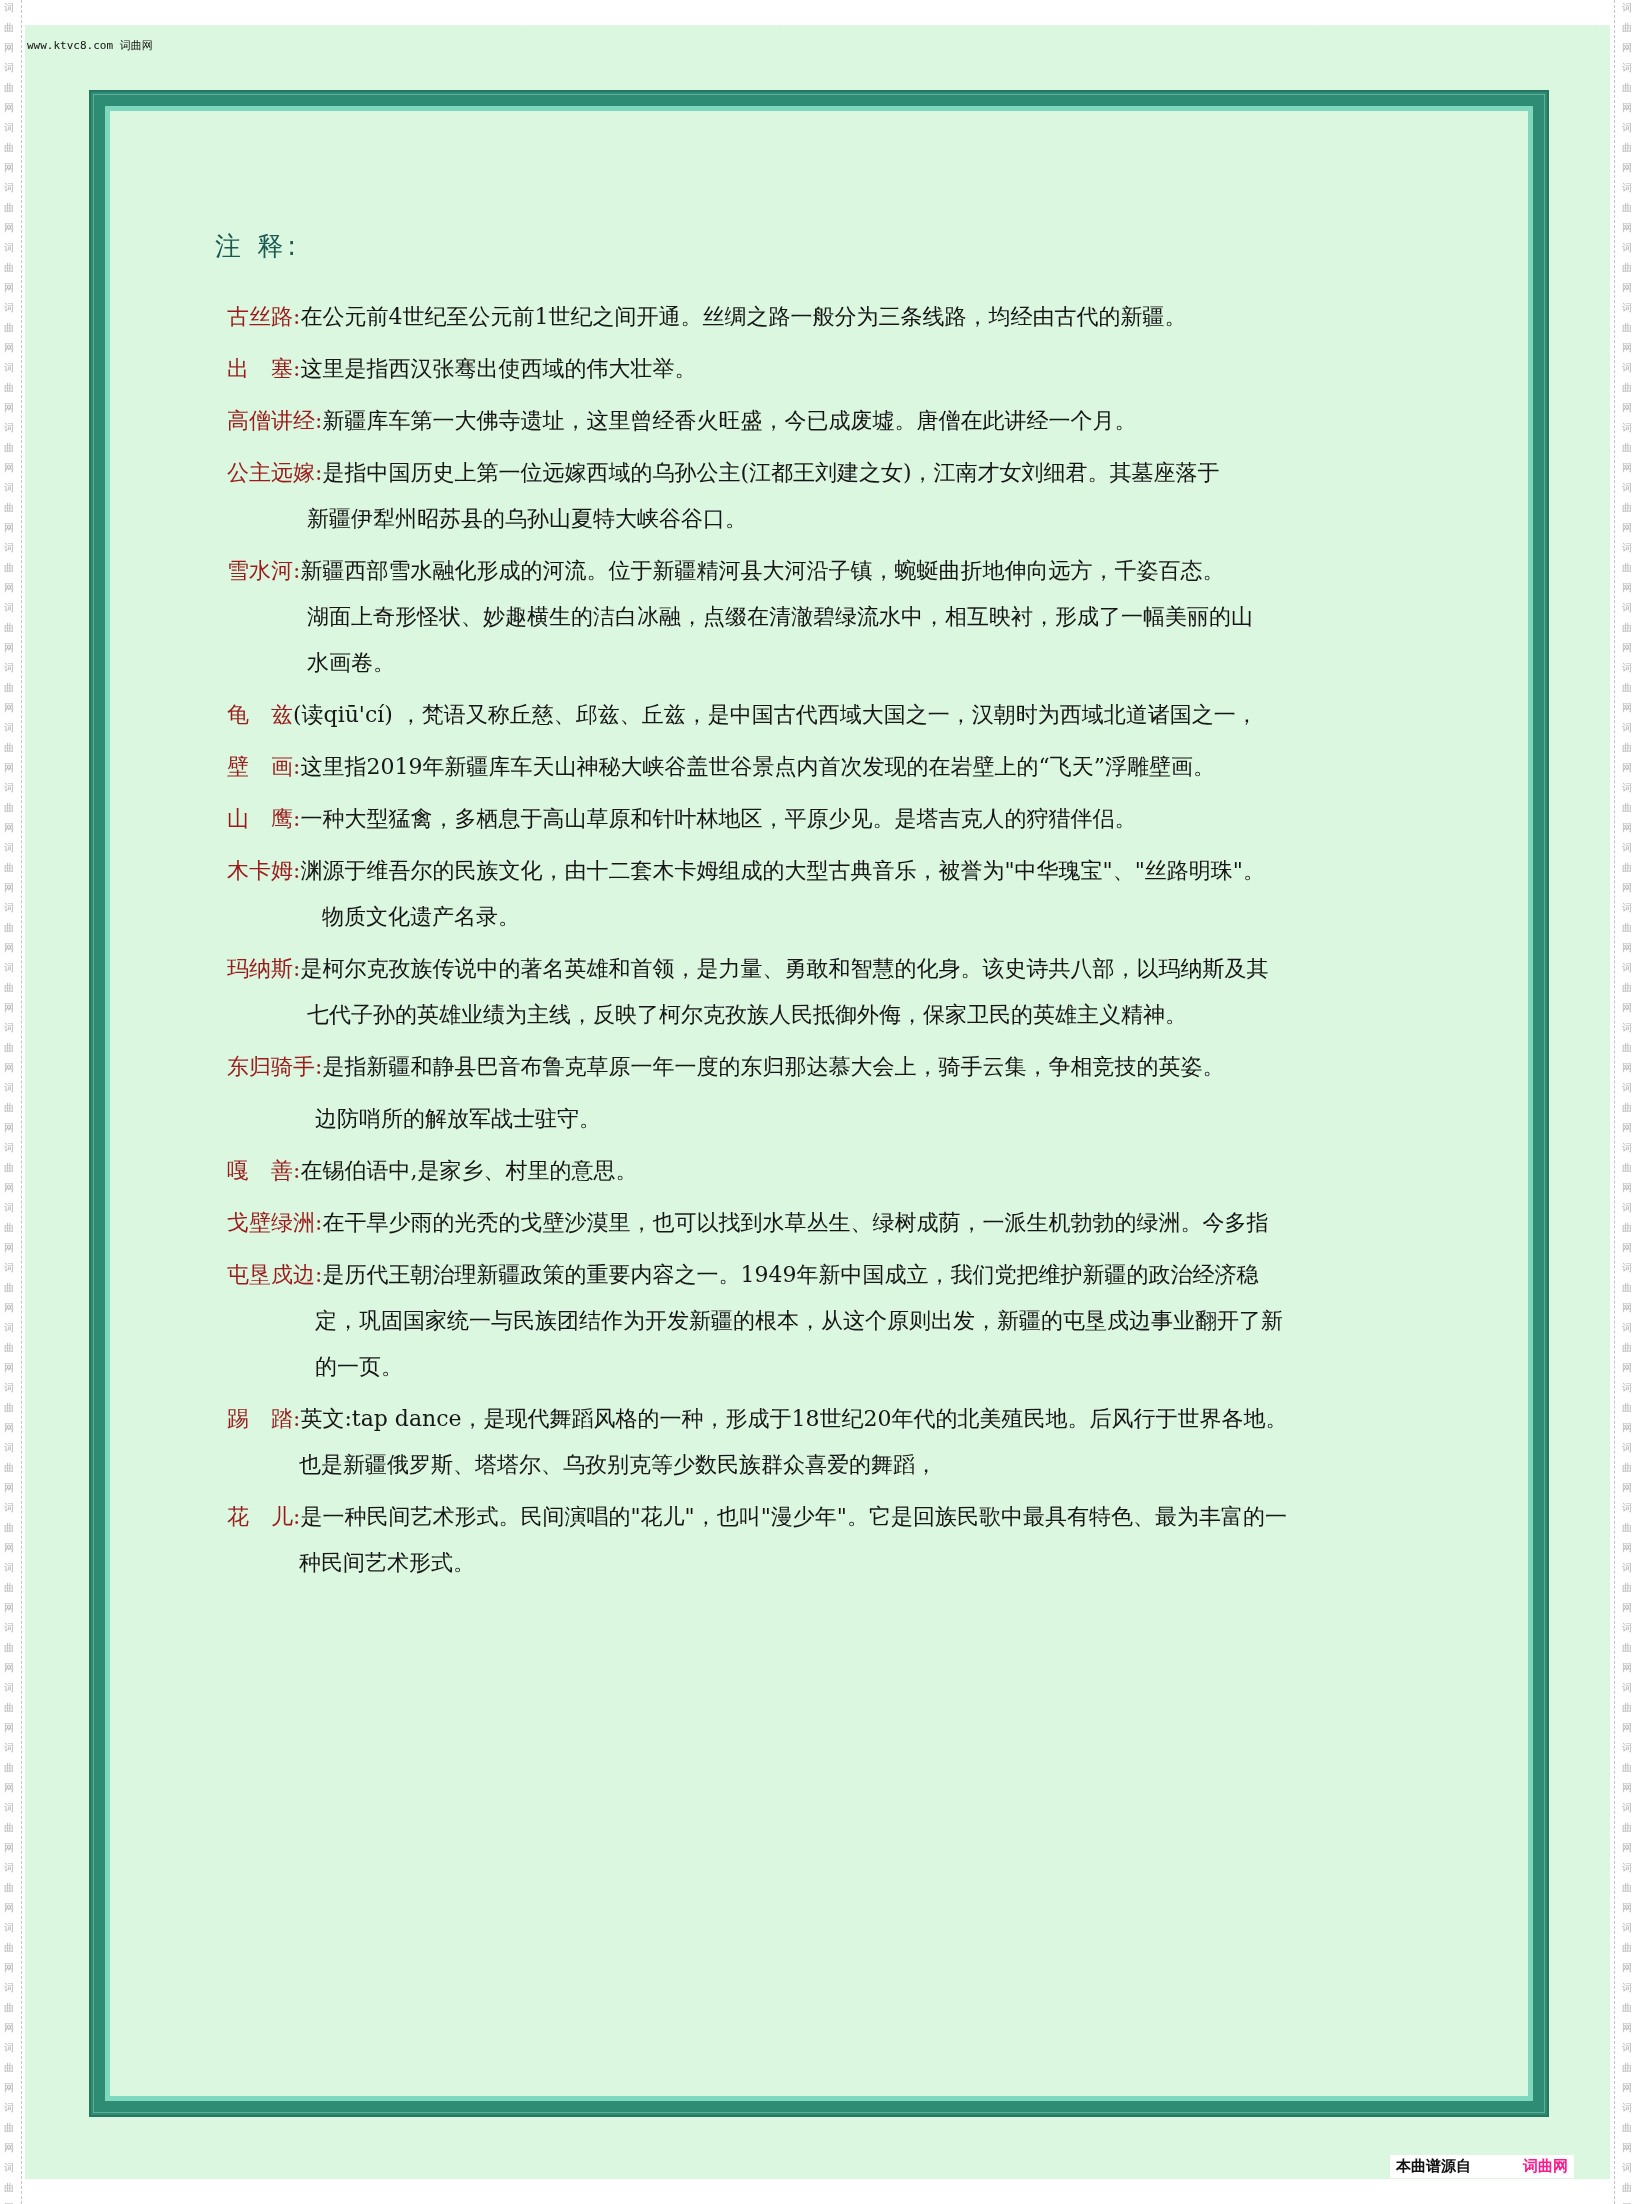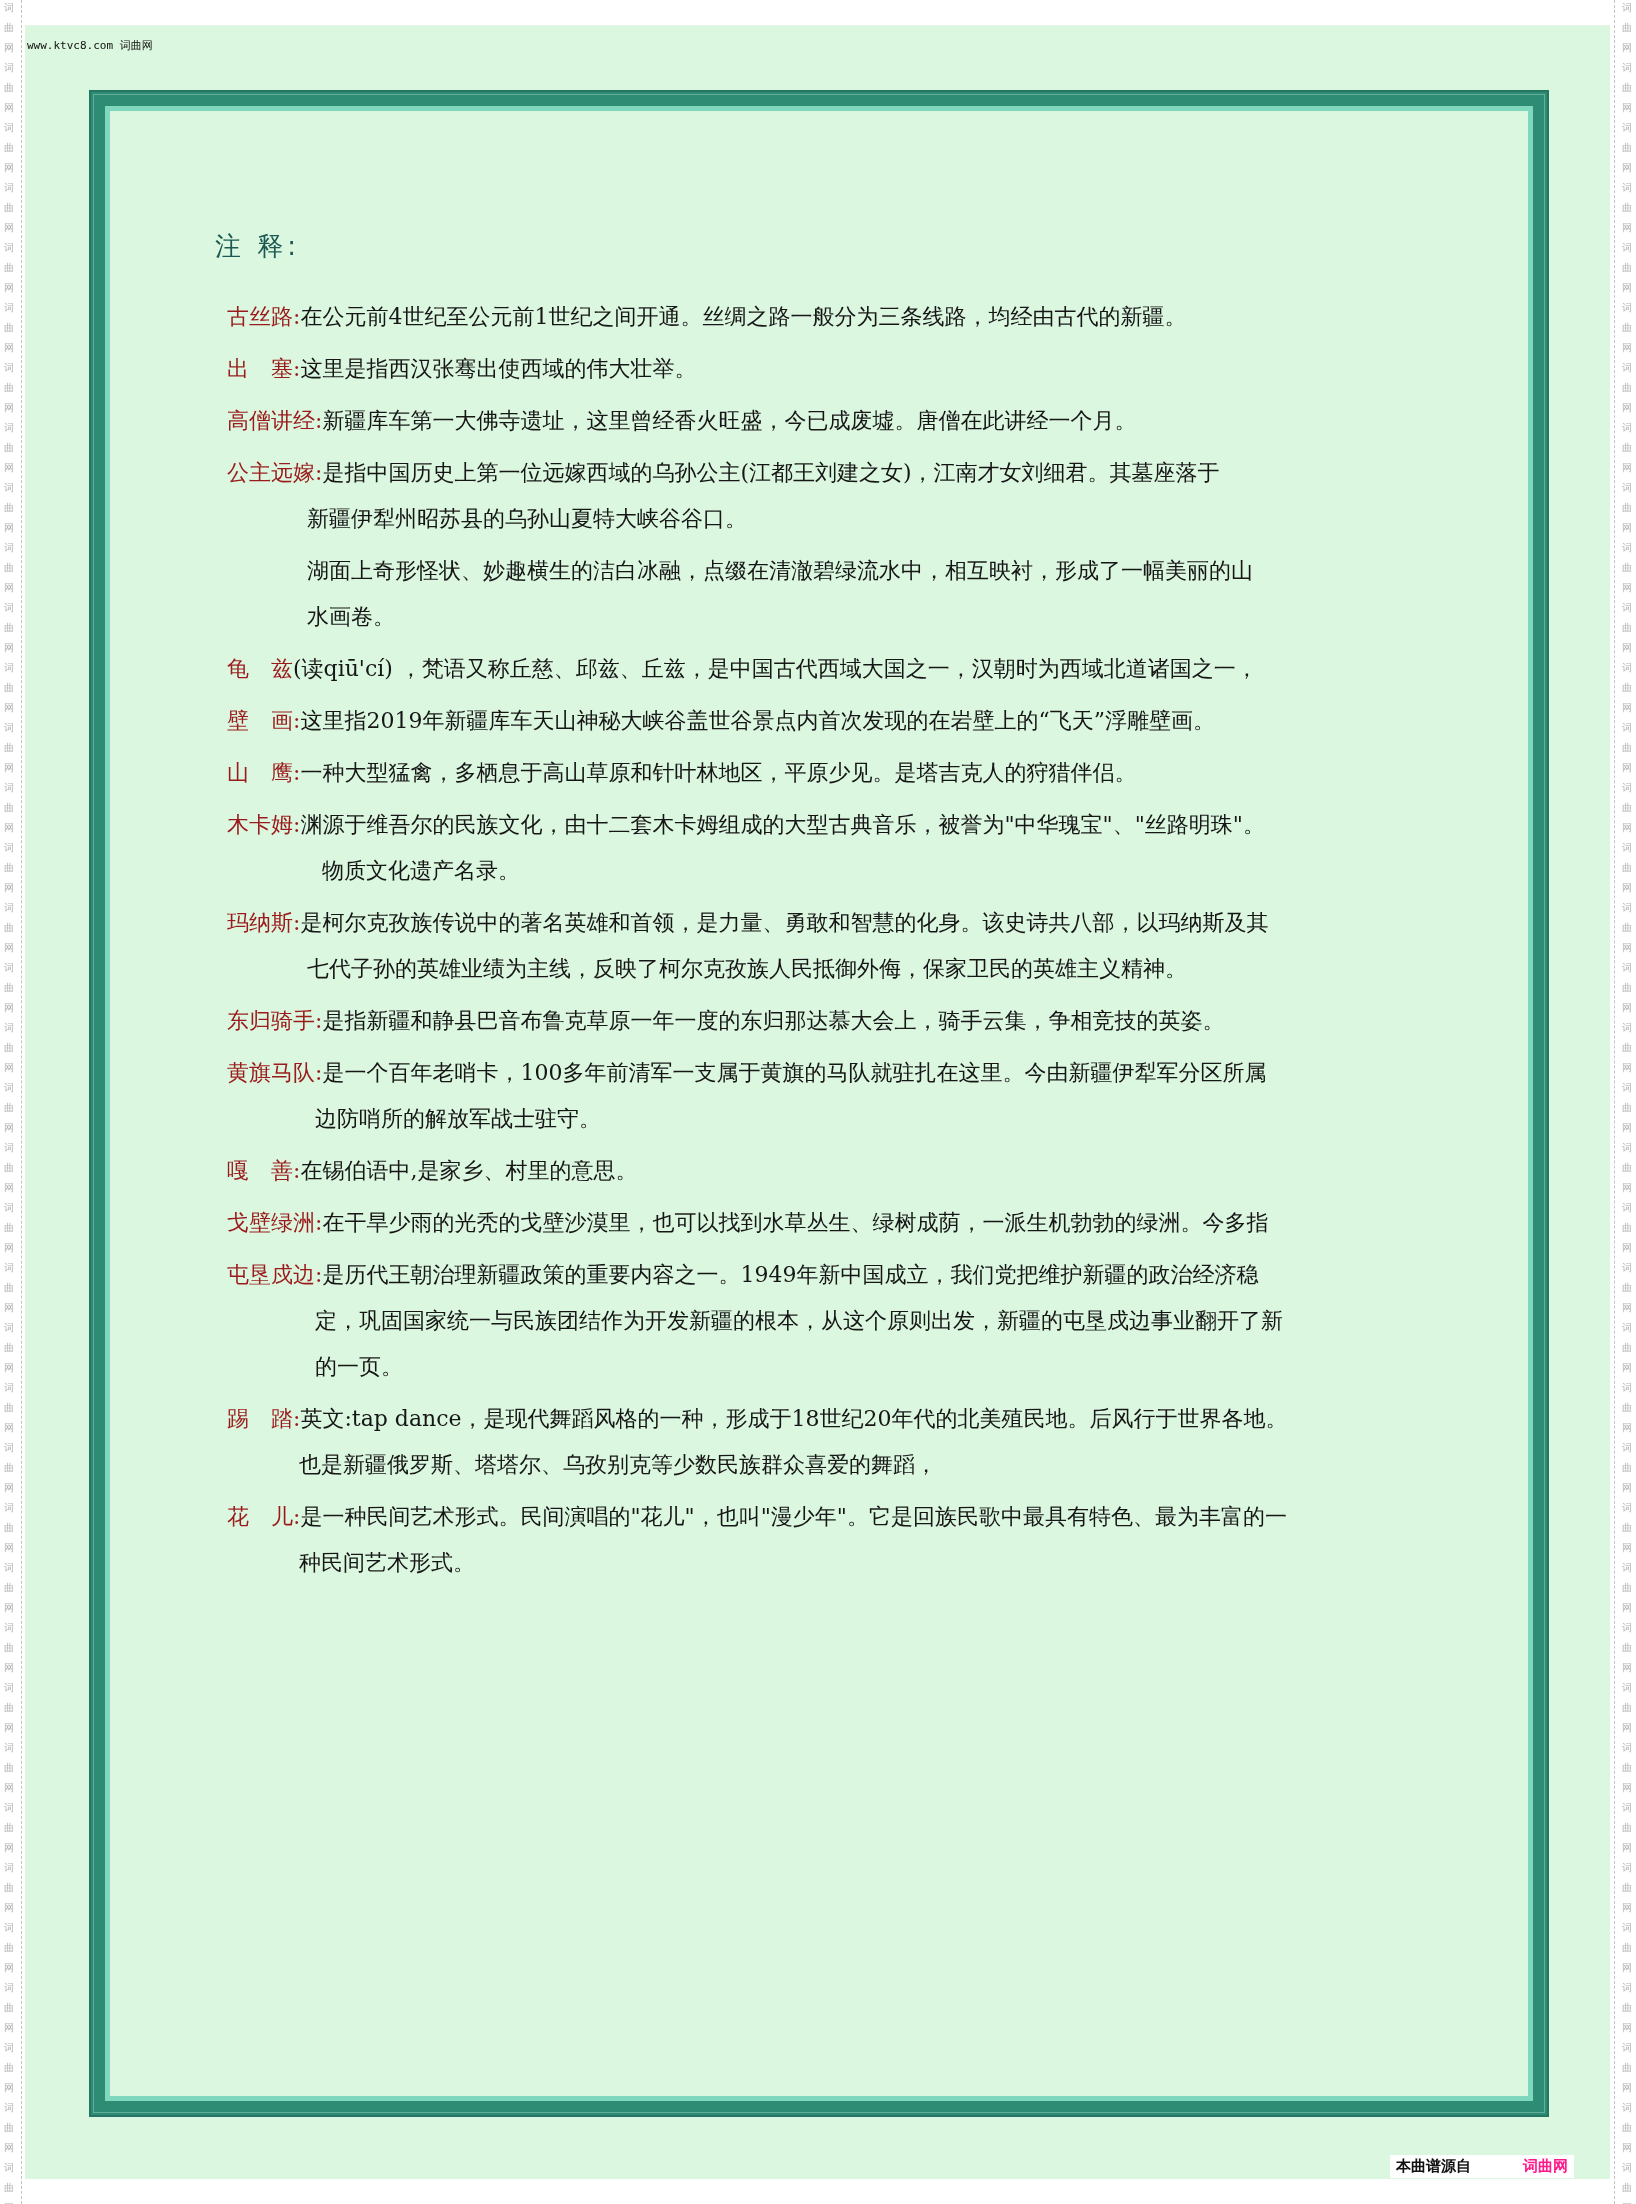--- a/index.html
+++ b/index.html
@@ -318,20 +318,21 @@
           <div class="line"><span class="term">出　塞:</span><span>这里是指西汉张骞出使西域的伟大壮举。</span></div>
         </div>
         <div class="note">
           <div class="line"><span class="term">高僧讲经:</span><span>新疆库车第一大佛寺遗址，这里曾经香火旺盛，今已成废墟。唐僧在此讲经一个月。</span></div>
         </div>
         <div class="note">
           <div class="line"><span class="term">公主远嫁:</span><span>是指中国历史上第一位远嫁西域的乌孙公主(江都王刘建之女)，江南才女刘细君。其墓座落于</span></div>
           <div class="cont" style="padding-left: 80px;">新疆伊犁州昭苏县的乌孙山夏特大峡谷谷口。</div>
         </div>
         <div class="note">
+          <div class="line"><span class="term">雪水河:</span><span>新疆西部雪水融化形成的河流。位于新疆精河县大河沿子镇，蜿蜒曲折地伸向远方，千姿百态。</span></div>
           <div class="cont" style="padding-left: 80px;">湖面上奇形怪状、妙趣横生的洁白冰融，点缀在清澈碧绿流水中，相互映衬，形成了一幅美丽的山</div>
           <div class="cont" style="padding-left: 80px;">水画卷。</div>
         </div>
         <div class="note">
           <div class="line"><span class="term">龟　兹</span><span>(读qiū'cí) ，梵语又称丘慈、邱兹、丘兹，是中国古代西域大国之一，汉朝时为西域北道诸国之一，</span></div>
         </div>
         <div class="note">
           <div class="line"><span class="term">壁　画:</span><span>这里指2019年新疆库车天山神秘大峡谷盖世谷景点内首次发现的在岩壁上的“飞天”浮雕壁画。</span></div>
         </div>
         <div class="note">
@@ -342,21 +343,20 @@
           <div class="cont" style="padding-left: 95px;">物质文化遗产名录。</div>
         </div>
         <div class="note">
           <div class="line"><span class="term">玛纳斯:</span><span>是柯尔克孜族传说中的著名英雄和首领，是力量、勇敢和智慧的化身。该史诗共八部，以玛纳斯及其</span></div>
           <div class="cont" style="padding-left: 80px;">七代子孙的英雄业绩为主线，反映了柯尔克孜族人民抵御外侮，保家卫民的英雄主义精神。</div>
         </div>
         <div class="note">
           <div class="line"><span class="term">东归骑手:</span><span>是指新疆和静县巴音布鲁克草原一年一度的东归那达慕大会上，骑手云集，争相竞技的英姿。</span></div>
         </div>
         <div class="note">
-          <div class="line"><span class="term">黄旗马队:</span><span>是一个百年老哨卡，100多年前清军一支属于黄旗的马队就驻扎在这里。今由新疆伊犁军分区所属</span></div>
           <div class="cont" style="padding-left: 88px;">边防哨所的解放军战士驻守。</div>
         </div>
         <div class="note">
           <div class="line"><span class="term">嘎　善:</span><span>在锡伯语中,是家乡、村里的意思。</span></div>
         </div>
         <div class="note">
           <div class="line"><span class="term">戈壁绿洲:</span><span>在干旱少雨的光秃的戈壁沙漠里，也可以找到水草丛生、绿树成荫，一派生机勃勃的绿洲。今多指</span></div>
         </div>
         <div class="note">
           <div class="line"><span class="term">屯垦戍边:</span><span>是历代王朝治理新疆政策的重要内容之一。1949年新中国成立，我们党把维护新疆的政治经济稳</span></div>

